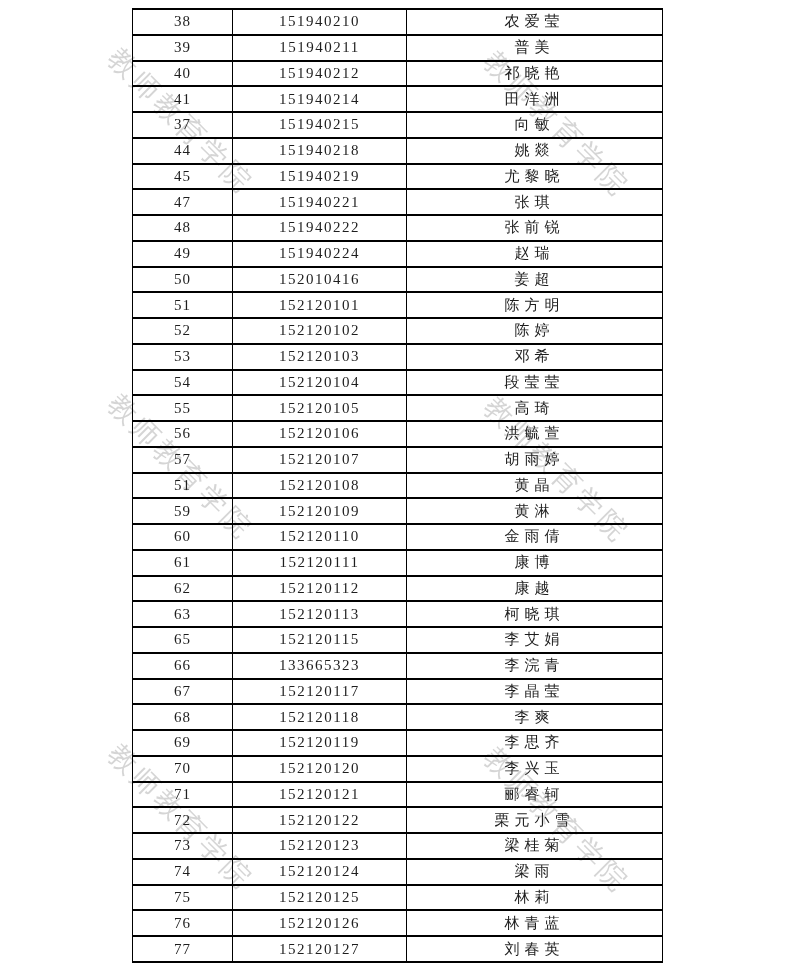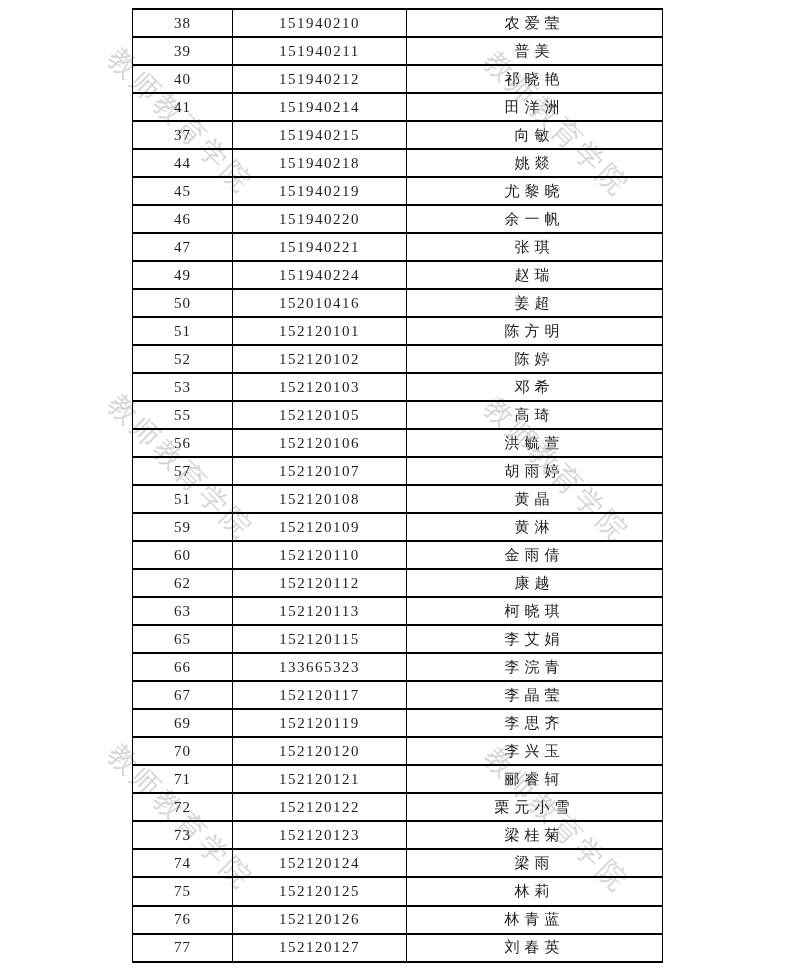--- a/index.html
+++ b/index.html
@@ -112,30 +112,30 @@
           <td class="cell-no">44</td>
           <td class="cell-id">151940218</td>
           <td class="cell-name">姚燚</td>
         </tr>
         <tr>
           <td class="cell-no">45</td>
           <td class="cell-id">151940219</td>
           <td class="cell-name">尤黎晓</td>
         </tr>
         <tr>
-          <td class="cell-no">46</td>
-          <td class="cell-id">151940220</td>
-          <td class="cell-name">余一帆</td>
-        </tr>
-        <tr>
           <td class="cell-no">47</td>
           <td class="cell-id">151940221</td>
           <td class="cell-name">张琪</td>
         </tr>
         <tr>
+          <td class="cell-no">48</td>
+          <td class="cell-id">151940222</td>
+          <td class="cell-name">张前锐</td>
+        </tr>
+        <tr>
           <td class="cell-no">49</td>
           <td class="cell-id">151940224</td>
           <td class="cell-name">赵瑞</td>
         </tr>
         <tr>
           <td class="cell-no">50</td>
           <td class="cell-id">152010416</td>
           <td class="cell-name">姜超</td>
         </tr>
         <tr>
@@ -147,20 +147,25 @@
           <td class="cell-no">52</td>
           <td class="cell-id">152120102</td>
           <td class="cell-name">陈婷</td>
         </tr>
         <tr>
           <td class="cell-no">53</td>
           <td class="cell-id">152120103</td>
           <td class="cell-name">邓希</td>
         </tr>
         <tr>
+          <td class="cell-no">54</td>
+          <td class="cell-id">152120104</td>
+          <td class="cell-name">段莹莹</td>
+        </tr>
+        <tr>
           <td class="cell-no">55</td>
           <td class="cell-id">152120105</td>
           <td class="cell-name">高琦</td>
         </tr>
         <tr>
           <td class="cell-no">56</td>
           <td class="cell-id">152120106</td>
           <td class="cell-name">洪毓萱</td>
         </tr>
         <tr>
@@ -177,20 +182,25 @@
           <td class="cell-no">59</td>
           <td class="cell-id">152120109</td>
           <td class="cell-name">黄淋</td>
         </tr>
         <tr>
           <td class="cell-no">60</td>
           <td class="cell-id">152120110</td>
           <td class="cell-name">金雨倩</td>
         </tr>
         <tr>
+          <td class="cell-no">61</td>
+          <td class="cell-id">152120111</td>
+          <td class="cell-name">康博</td>
+        </tr>
+        <tr>
           <td class="cell-no">62</td>
           <td class="cell-id">152120112</td>
           <td class="cell-name">康越</td>
         </tr>
         <tr>
           <td class="cell-no">63</td>
           <td class="cell-id">152120113</td>
           <td class="cell-name">柯晓琪</td>
         </tr>
         <tr>
@@ -202,20 +212,25 @@
           <td class="cell-no">66</td>
           <td class="cell-id">133665323</td>
           <td class="cell-name">李浣青</td>
         </tr>
         <tr>
           <td class="cell-no">67</td>
           <td class="cell-id">152120117</td>
           <td class="cell-name">李晶莹</td>
         </tr>
         <tr>
+          <td class="cell-no">68</td>
+          <td class="cell-id">152120118</td>
+          <td class="cell-name">李爽</td>
+        </tr>
+        <tr>
           <td class="cell-no">69</td>
           <td class="cell-id">152120119</td>
           <td class="cell-name">李思齐</td>
         </tr>
         <tr>
           <td class="cell-no">70</td>
           <td class="cell-id">152120120</td>
           <td class="cell-name">李兴玉</td>
         </tr>
         <tr>

